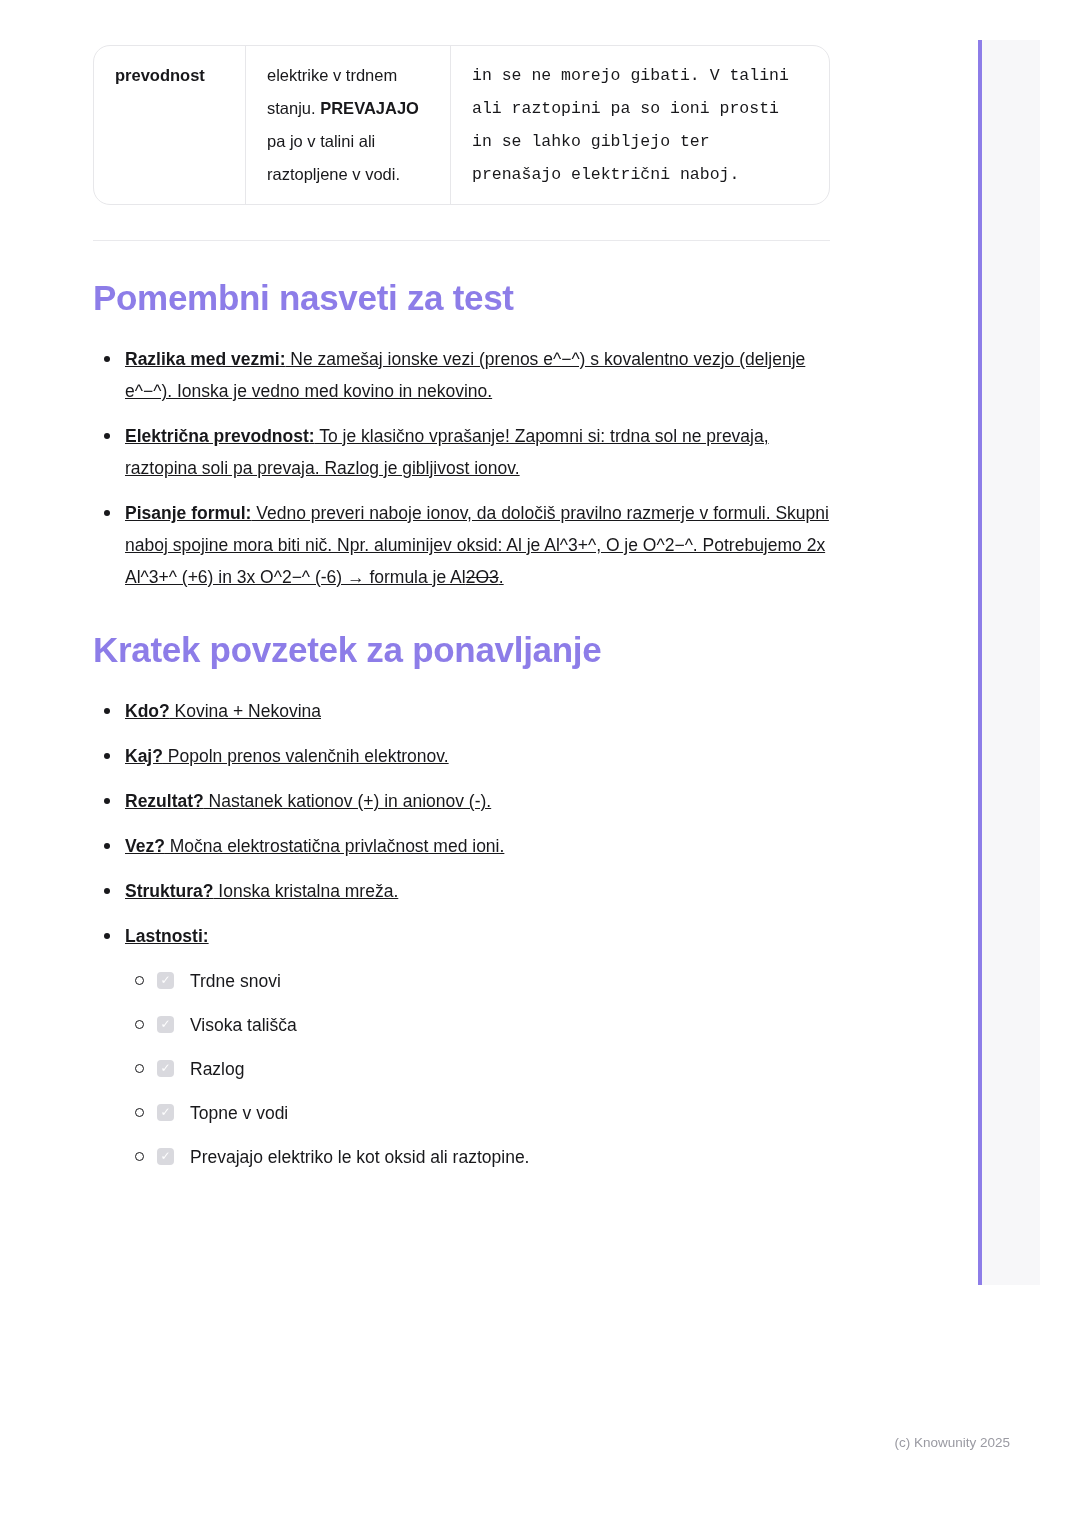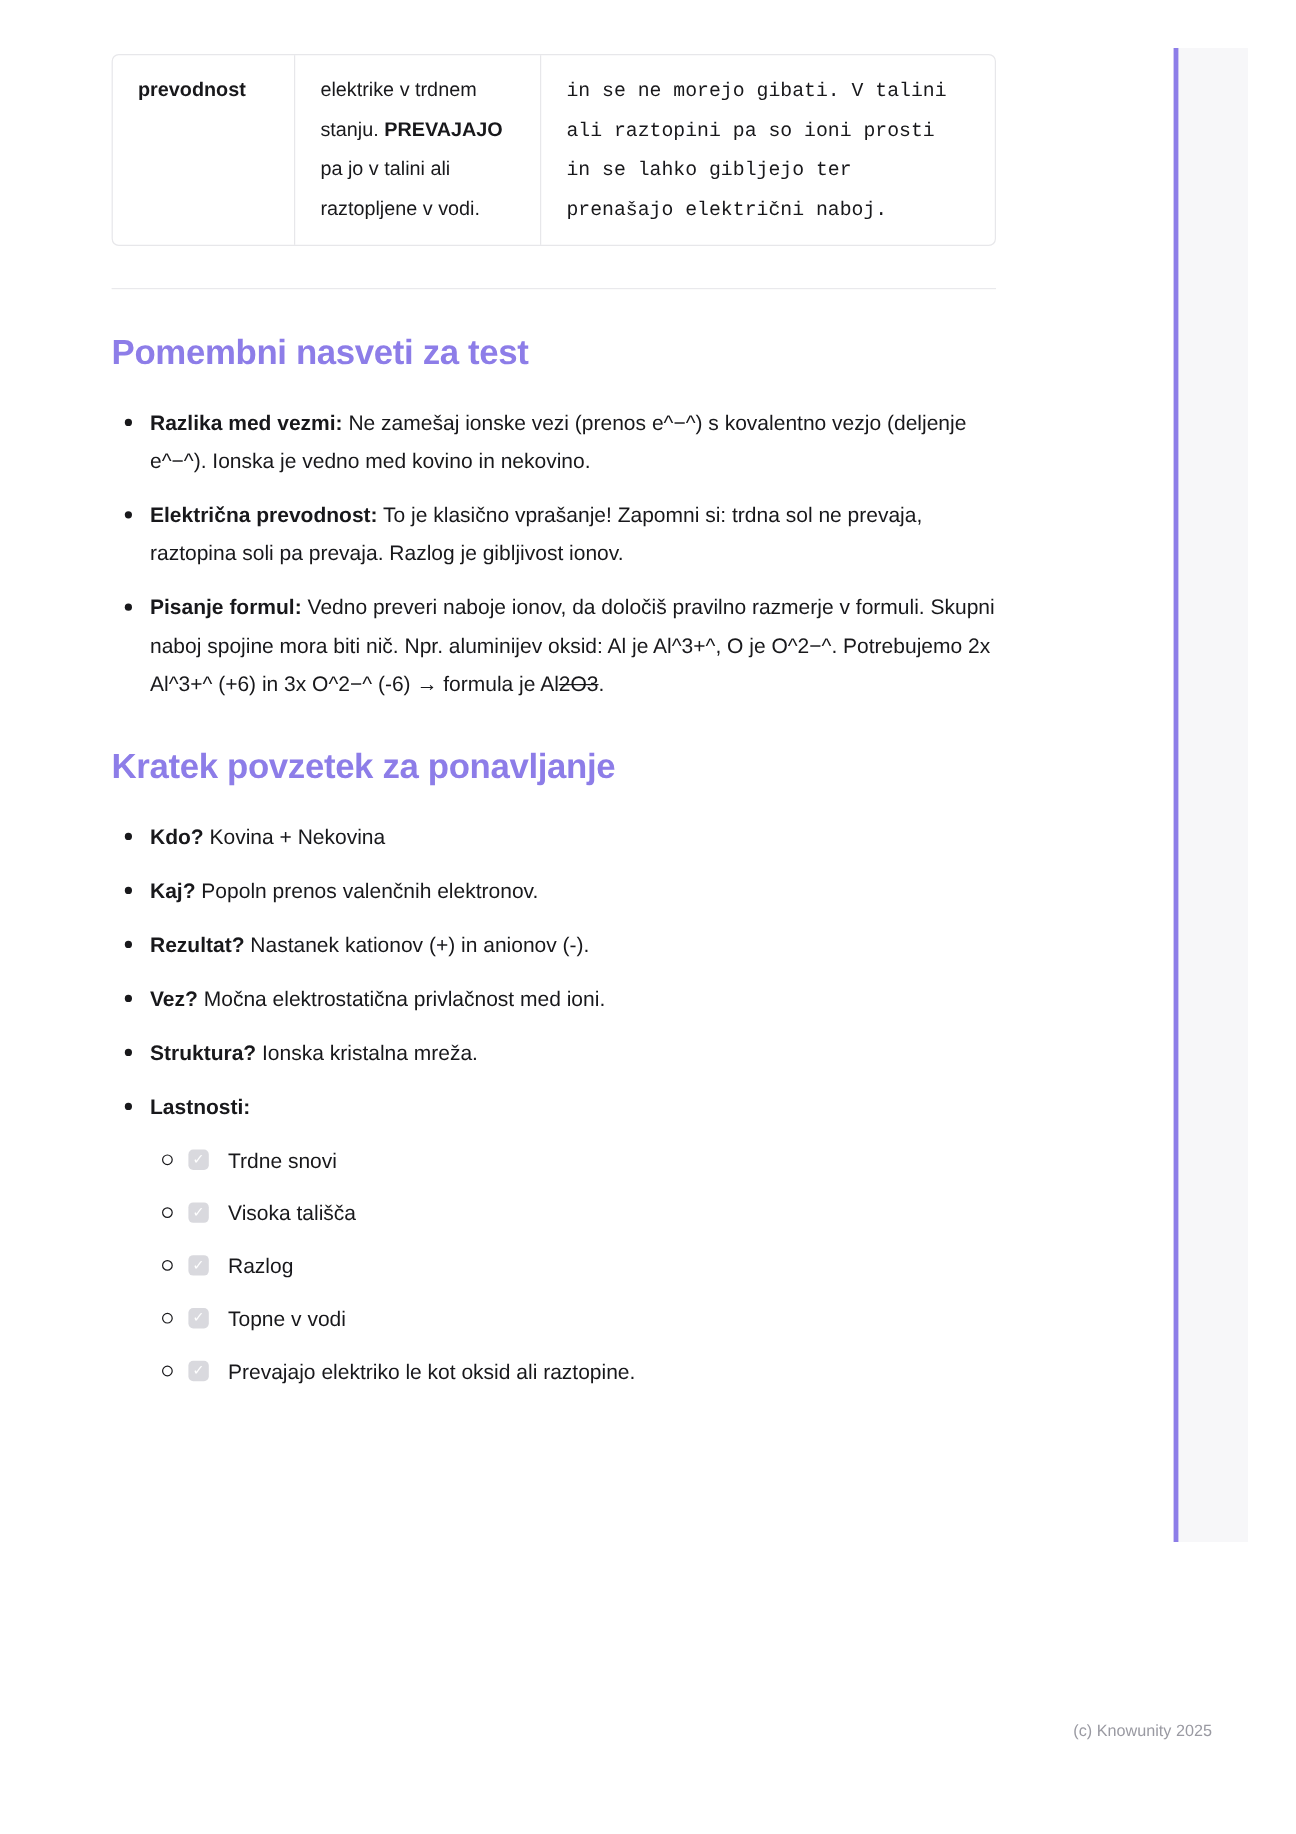--- a/index.html
+++ b/index.html
@@ -12,35 +12,35 @@
   *{box-sizing:border-box;}
   html,body{margin:0;padding:0;}
   body{
     width:1080px;height:1528px;position:relative;overflow:hidden;
     background:#ffffff;color:var(--ink);
     font-family:"Liberation Sans","DejaVu Sans",sans-serif;
   }
   .content{position:absolute;left:93px;top:0;width:737px;}
 
   
-  .ptable{display:flex;margin-top:45px;border:1px solid var(--border);border-radius:6px;background:#fff;}
+  .ptable{display:flex;margin-top:45px;border:1px solid var(--border);border-radius:17px;background:#fff;}
   .cell{padding:13px 21px;font-size:16.5px;line-height:33px;}
   .cell.c1{width:152px;border-right:1px solid var(--border);font-weight:bold;}
   .cell.c2{width:205px;border-right:1px solid var(--border);}
   .cell.c3{flex:1;font-family:Liberation Mono, monospace;}
   .bold{font-weight:bold;}
 
   .divider{border:none;border-top:1px solid #e9e9ec;margin:35px 0 0 0;}
 
   h2.heading{
-    color:var(--accent);font-size:29px;font-weight:700;
+    color:var(--accent);font-size:35px;font-weight:700;
     margin:37px 0 25px 0;letter-spacing:-0.3px;
   }
 
-  ul.bullets{list-style:none;margin:0;padding:0;}
+  ul.bullets{list-style:none;margin:0;padding:0;text-decoration:underline;}
   ul.bullets > li{
     position:relative;padding-left:32px;margin-bottom:13px;
     font-size:17.5px;line-height:32px;
   }
   ul.bullets > li::before{
     content:"";position:absolute;left:11px;top:13px;
     width:6px;height:6px;border-radius:50%;background:var(--ink);
   }
   .strike{text-decoration:line-through;}
 

